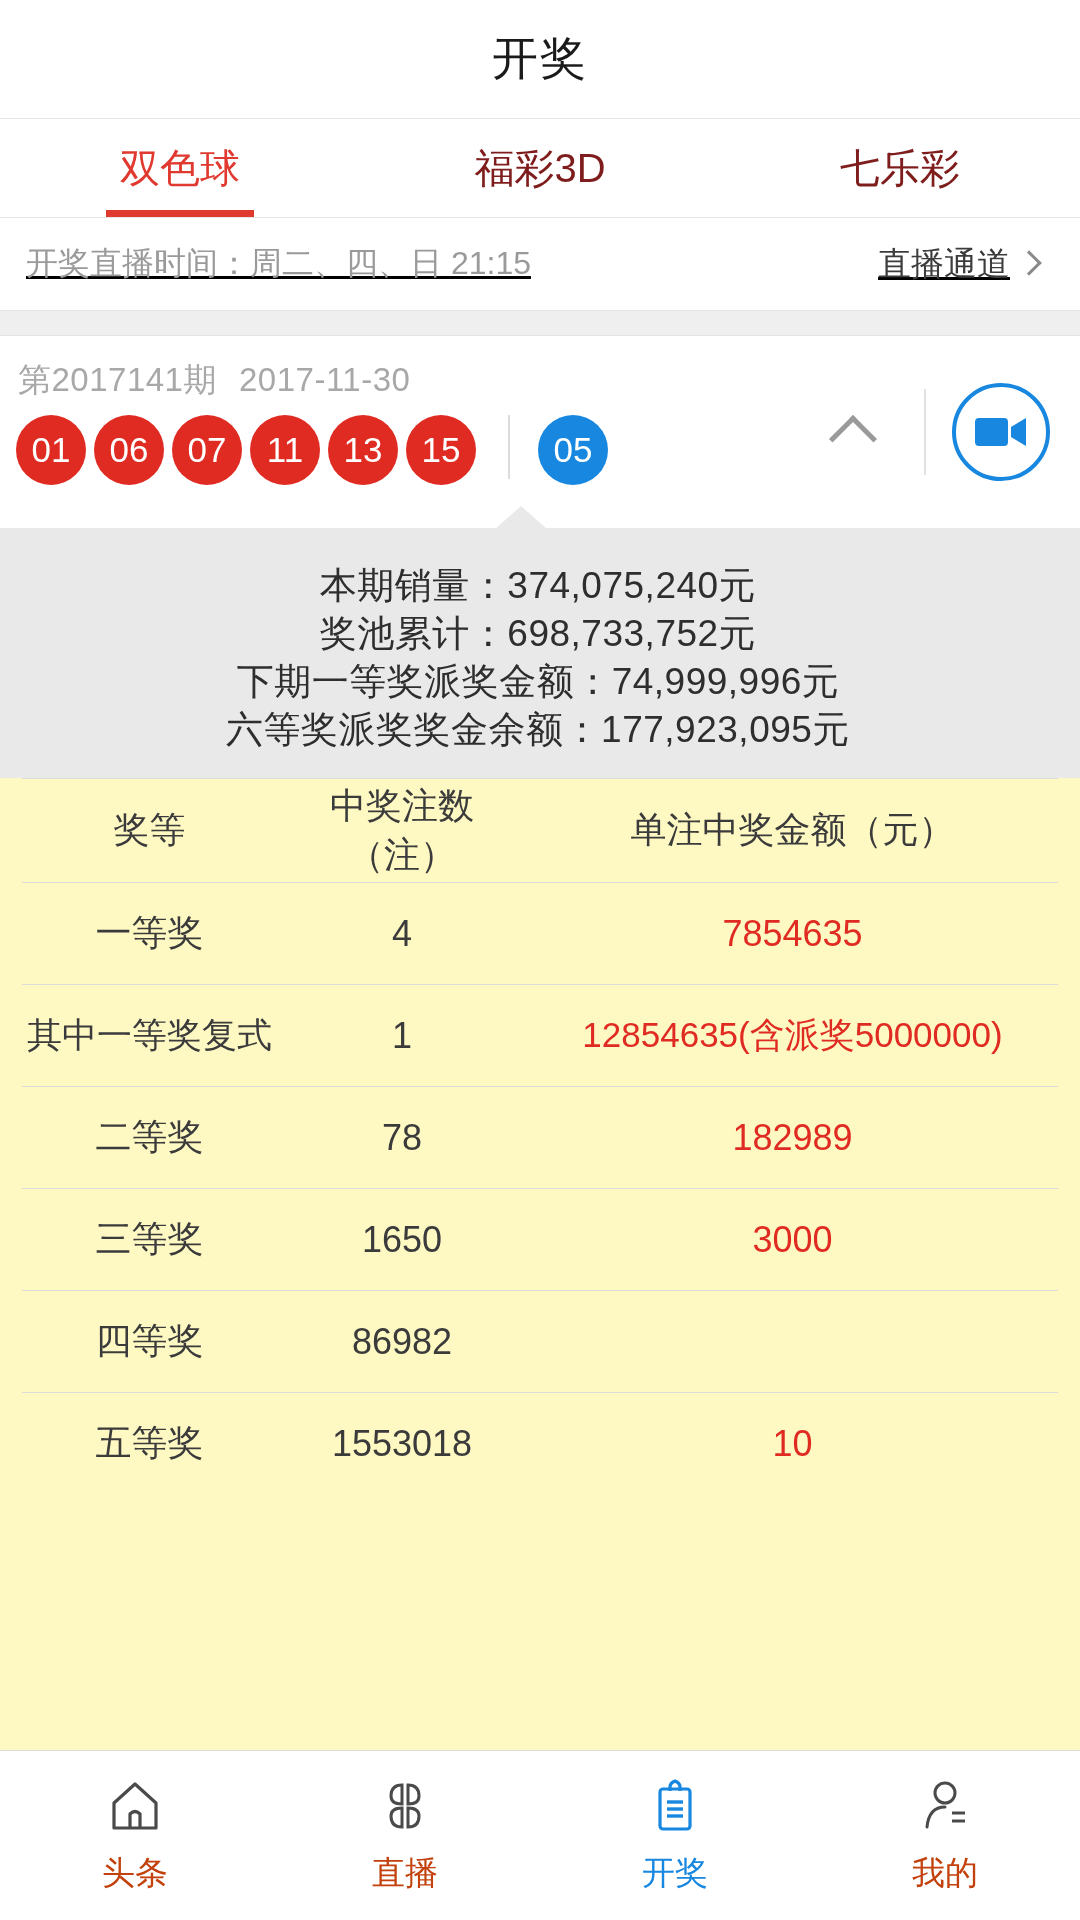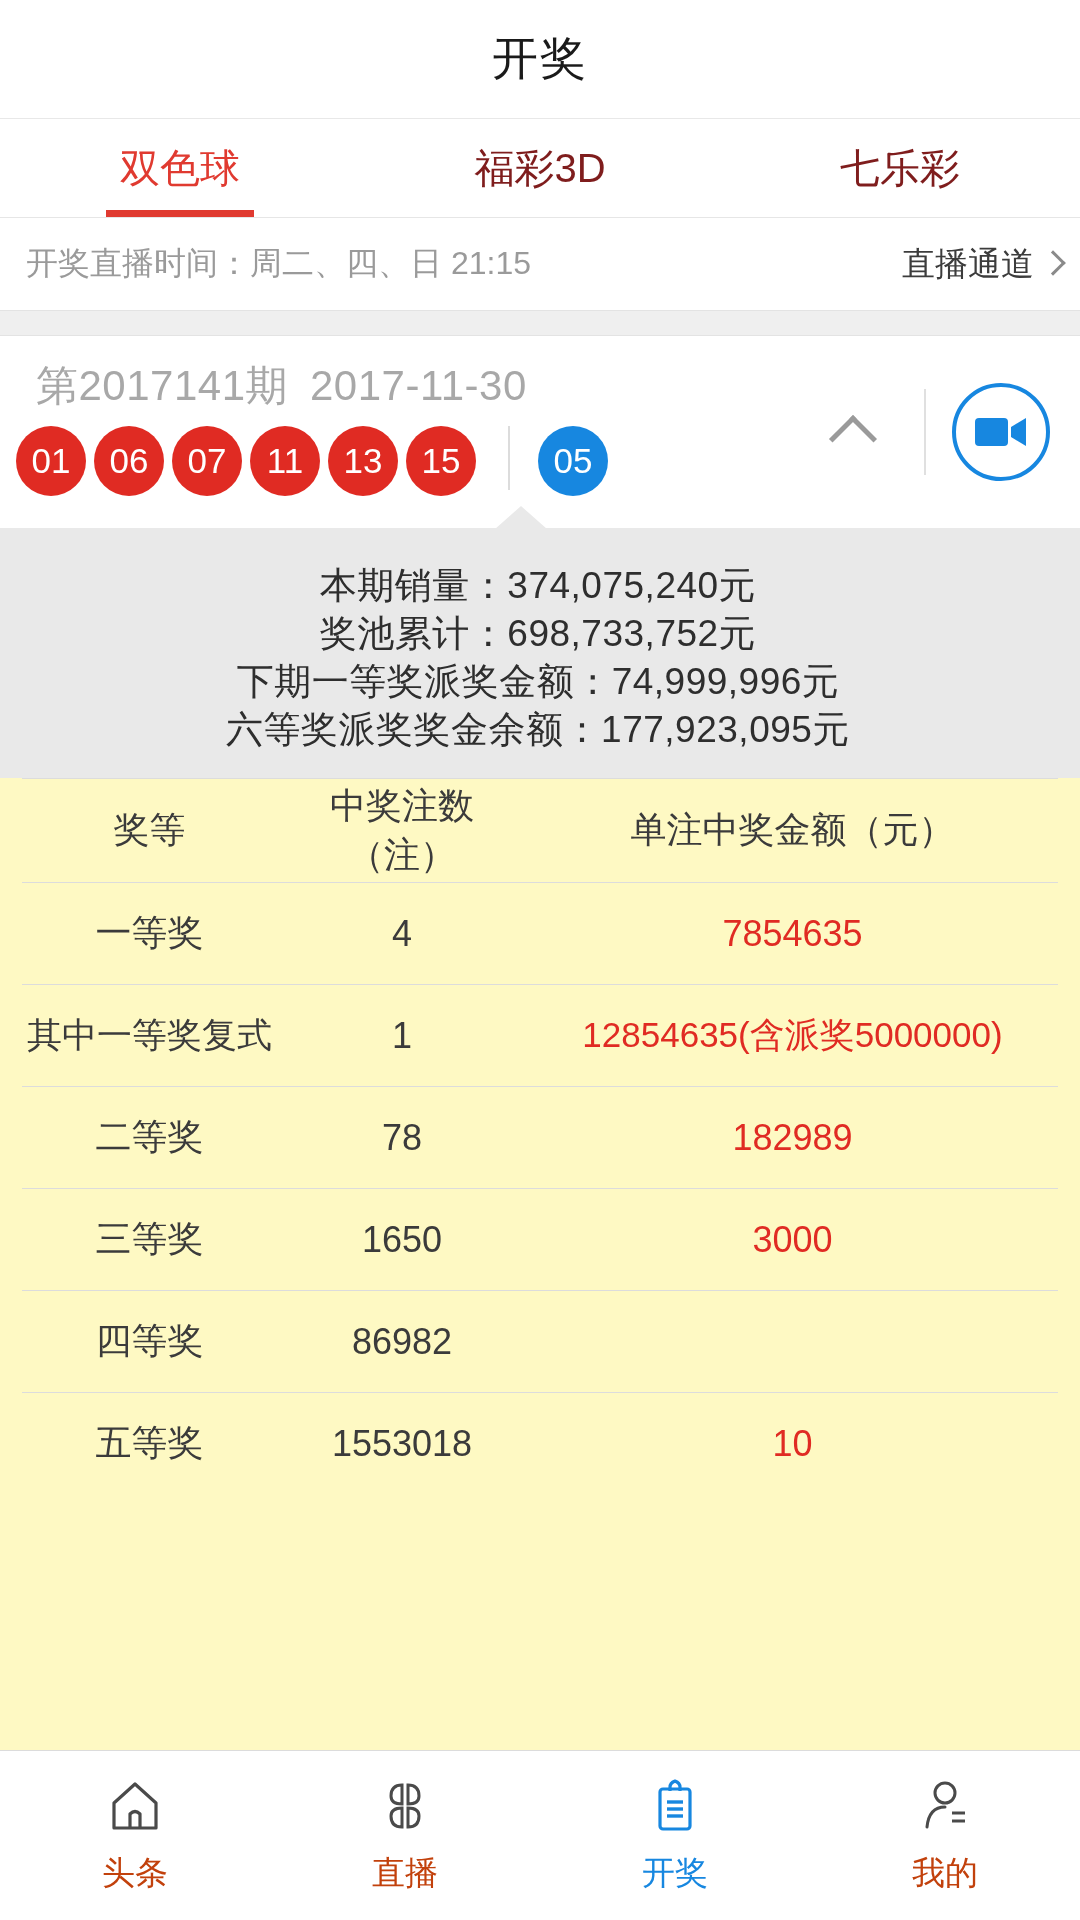--- a/index.html
+++ b/index.html
@@ -34,22 +34,23 @@
   .tab.active { color:#e03a30; }
   .tab.active .tab-underline {
     position:absolute; bottom:0; left:50%; transform:translateX(-50%);
     width:148px; height:7px; background:#e03a30;
   }
 
   
   .liverow {
     height:92px; flex:0 0 92px;
     display:flex; align-items:center; justify-content:space-between;
-    padding:0 18px 0 26px;
+    padding:0 42px 0 26px;
     background:#ffffff;
+    text-decoration:underline;
   }
   .live-time { font-size:32px; color:#9a9a9a; white-space:nowrap; }
   .live-channel {
     display:flex; align-items:center; gap:6px;
     font-size:33px; color:#3c3c3c; white-space:nowrap;
   }
   .chev-right {
     display:inline-block; width:18px; height:18px;
     border-right:3px solid #8a8a8a; border-top:3px solid #8a8a8a;
     transform:rotate(45deg); margin-left:4px; margin-bottom:2px;
@@ -58,21 +59,21 @@
   
   .gap-strip { height:26px; flex:0 0 26px; background:#efefef;
      border-top:1px solid #e3e3e3; border-bottom:1px solid #e3e3e3; }
 
   
   .drawblock {
     flex:0 0 192px; height:192px; background:#ffffff;
     position:relative; padding:22px 0 0 0;
   }
   .draw-meta {
-    font-size:42px; color:#a8a8a8; padding-left:36px; letter-spacing:0.5px;
+    font-size:33px; color:#a8a8a8; padding-left:18px; letter-spacing:0.5px;
   }
   .draw-meta .date { margin-left:22px; }
   .balls-row {
     display:flex; margin-top:12px; padding-left:16px;
     position:relative;
   }
   .ball {
     width:70px; height:70px; border-radius:50%;
     display:flex; align-items:center; justify-content:center;
     font-size:35px; color:#ffffff; margin-right:8px; flex:0 0 auto;

